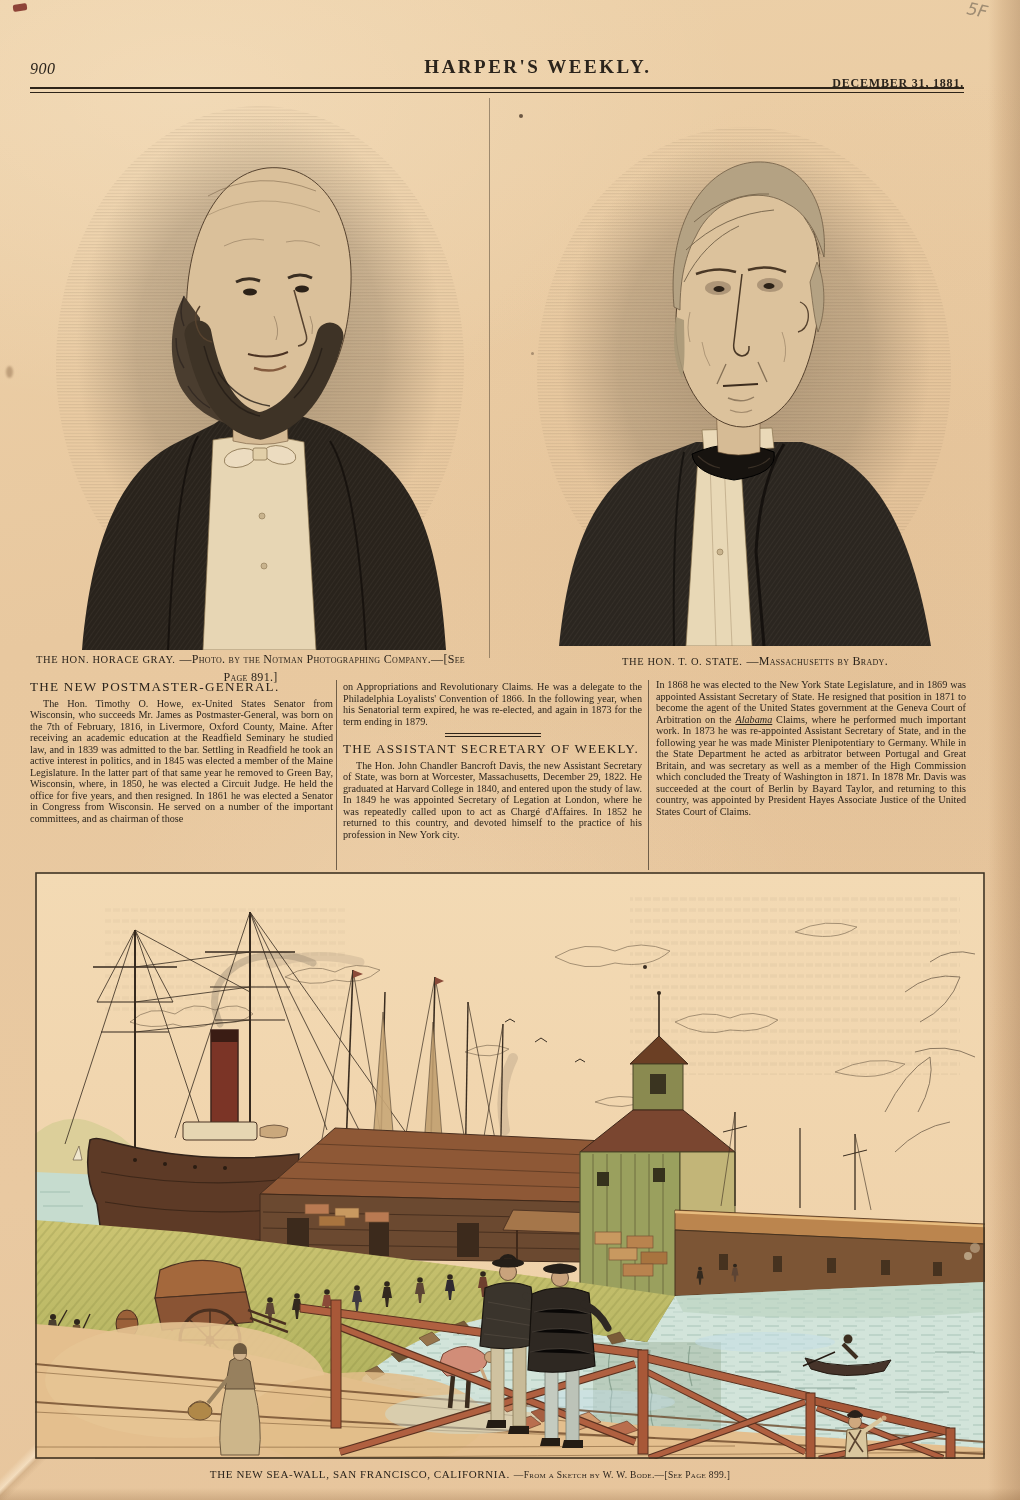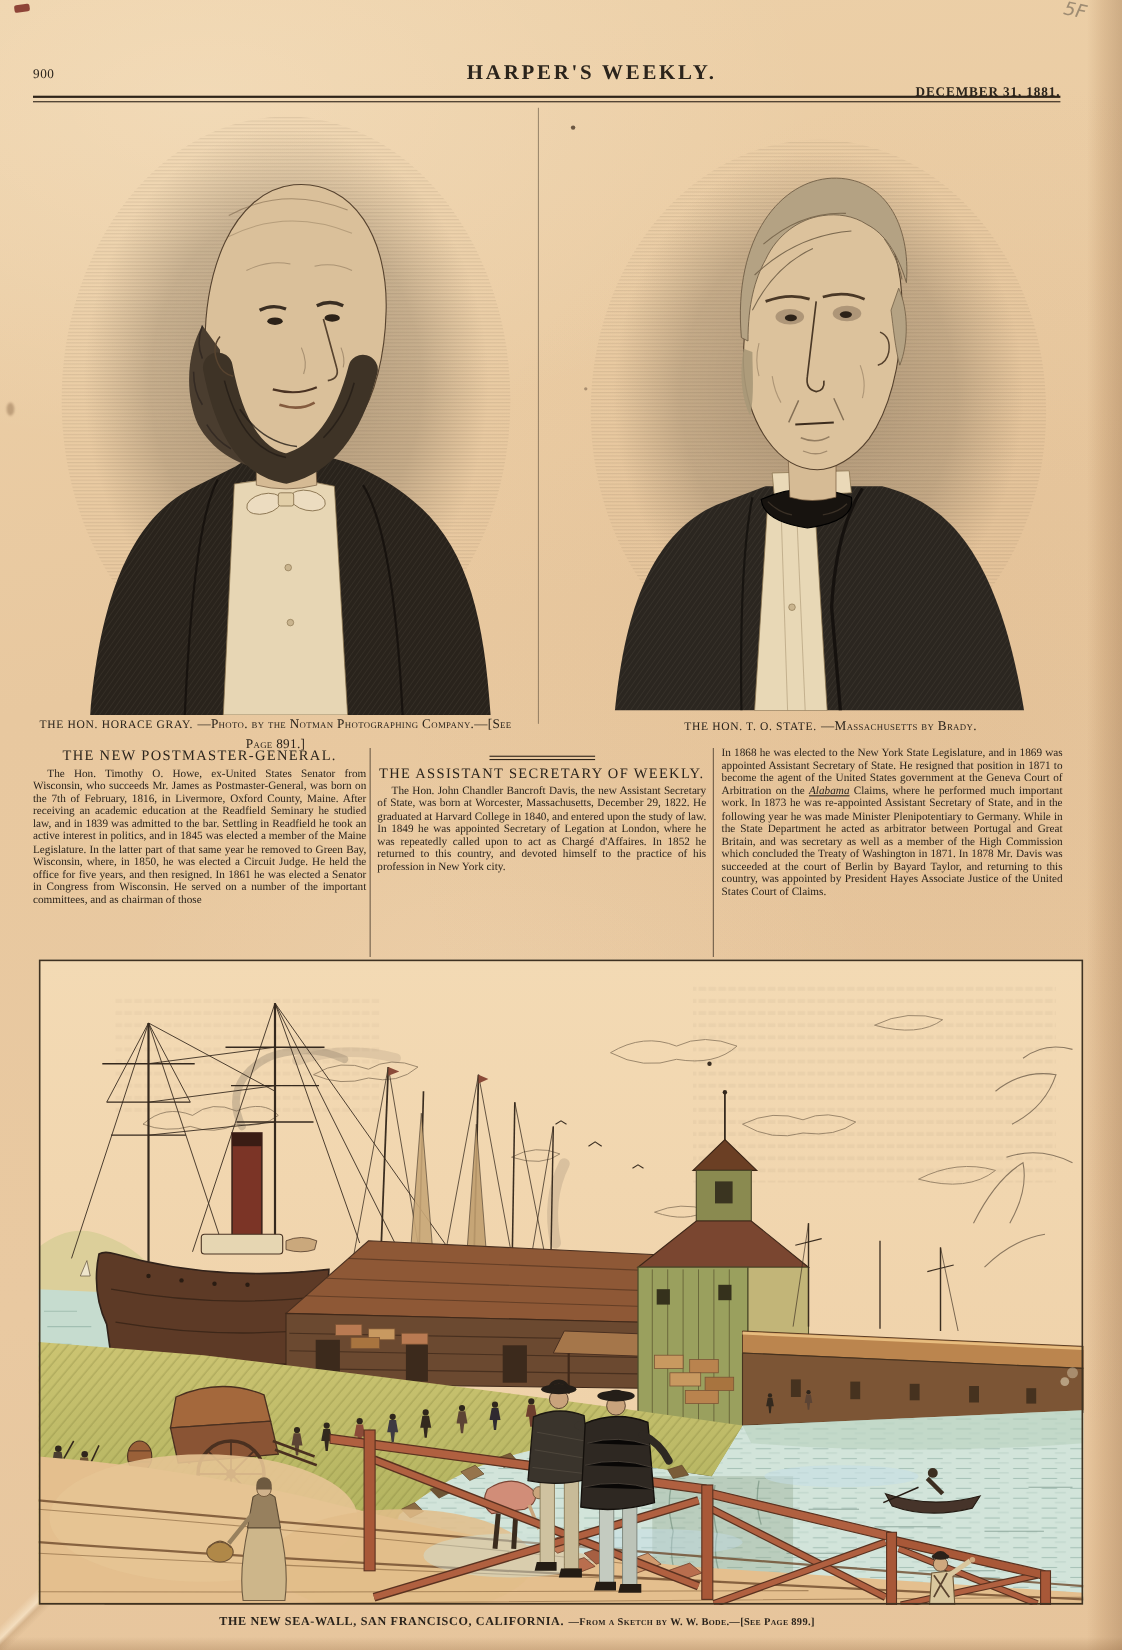--- a/index.html
+++ b/index.html
@@ -21,21 +21,21 @@
     transform:rotate(-8deg);border-radius:2px;opacity:.85;}
   .pencil-mark{position:absolute;right:32px;top:0px;font-family:"DejaVu Sans",sans-serif;
     font-style:italic;font-size:17px;color:rgba(95,85,72,.55);transform:rotate(12deg);}
   .fox1{position:absolute;left:519px;top:114px;width:4px;height:4px;border-radius:50%;background:#4a3828;opacity:.8;}
   .fox2{position:absolute;left:6px;top:366px;width:7px;height:12px;border-radius:50%;background:#8a6848;opacity:.45;filter:blur(1px);}
   .fox3{position:absolute;left:531px;top:352px;width:3px;height:3px;border-radius:50%;background:#6a5440;opacity:.5;}
   .crease{position:absolute;left:-8px;top:1398px;width:90px;height:110px;
     background:linear-gradient(135deg, rgba(255,240,215,.0) 44%, rgba(255,244,222,.5) 50%, rgba(140,100,60,.18) 53%, rgba(0,0,0,0) 58%);}
 
   
-  .page-number{position:absolute;left:30px;top:60px;font-size:12px;letter-spacing:.5px;}
+  .page-number{position:absolute;left:30px;top:60px;font-size:16px;letter-spacing:.5px;font-style:italic;}
   .masthead{position:absolute;left:0;top:56px;width:100%;text-align:center;font-size:19px;
     font-weight:bold;letter-spacing:2.5px;margin-left:28px;}
   .issue-date{position:absolute;right:56px;top:76px;font-size:12px;font-weight:bold;letter-spacing:.8px;}
   .header-rule{position:absolute;left:30px;top:87px;width:934px;height:3px;
     border-top:2px solid #2e2419;border-bottom:1px solid #2e2419;}
 
   
   .v-rule{position:absolute;width:1px;background:#3c3023;}
   #rule-portraits{left:489px;top:98px;height:560px;opacity:.45;}
   #rule-c12{left:336px;top:680px;height:190px;opacity:.7;}
@@ -46,34 +46,34 @@
   .cap-title{font-size:10.5px;letter-spacing:.6px;}
   .cap-credit{font-size:12px;font-variant:small-caps;letter-spacing:.3px;}
   #cap-gray{left:28px;top:649px;width:445px;}
   #cap-howe{left:545px;top:651px;width:420px;}
 
   
   .col{position:absolute;top:681px;text-align:justify;font-size:10.2px;line-height:11.55px;}
   #col1{left:30px;width:303px;}
   #col2{left:343px;width:299px;}
   #col3{left:656px;width:310px;top:679px;}
-  .headline{text-align:center;font-size:13.2px;letter-spacing:1.2px;margin:0 0 5px 0;font-weight:normal;}
+  .headline{text-align:left;font-size:13.2px;letter-spacing:1.2px;margin:0 0 5px 0;font-weight:normal;}
   .col p{margin:0;}
   .indent{text-indent:13px;}
   .sub-divider{width:96px;height:2px;margin:6px auto 6px auto;
     border-top:1.6px solid #2e2419;border-bottom:1px solid #2e2419;}
   .it{font-style:italic;text-decoration:underline;}
 
   
   #engraving{position:absolute;left:35px;top:872px;}
   #portrait-gray{position:absolute;left:48px;top:96px;}
   #portrait-howe{position:absolute;left:534px;top:122px;}
 
   
-  #cap-seawall{left:0px;top:1464px;width:940px;font-weight:bold;}
+  #cap-seawall{left:0px;top:1464px;width:940px;}
   #cap-seawall .cap-title{font-size:11px;}
   #cap-seawall .cap-credit{font-size:9.5px;}
 </style>
 </head>
 <body>
 
 <div class="edge-right"></div>
 <div class="edge-bottom"></div>
 <div class="red-mark"></div>
 <div class="pencil-mark">5F</div>
@@ -195,20 +195,21 @@
 <div class="pcap" id="cap-howe">
   <span class="cap-title">THE HON. T. O. STATE.</span>
   <span class="cap-credit">—Massachusetts by Brady.</span>
 </div>
 
 <div class="col" id="col1">
   <h2 class="headline">THE NEW POSTMASTER-GENERAL.</h2>
   <p class="indent">The Hon. Timothy O. Howe, ex-United States Senator from Wisconsin, who succeeds Mr. James as Postmaster-General, was born on the 7th of February, 1816, in Livermore, Oxford County, Maine.  After receiving an academic education at the Readfield Seminary he studied law, and in 1839 was admitted to the bar.  Settling in Readfield he took an active interest in politics, and in 1845 was elected a member of the Maine Legislature.  In the latter part of that same year he removed to Green Bay, Wisconsin, where, in 1850, he was elected a Circuit Judge.  He held the office for five years, and then resigned.  In 1861 he was elected a Senator in Congress from Wisconsin.  He served on a number of the important committees, and as chairman of those</p>
 </div>
 <div class="col" id="col2">
+  <p>on Appropriations and Revolutionary Claims.  He was a delegate to the Philadelphia Loyalists' Convention of 1866. In the following year, when his Senatorial term expired, he was re-elected, and again in 1873 for the term ending in 1879.</p>
   <div class="sub-divider"></div>
   <h2 class="headline">THE ASSISTANT SECRETARY OF WEEKLY.</h2>
   <p class="indent">The Hon. John Chandler Bancroft Davis, the new Assistant Secretary of State, was born at Worcester, Massachusetts, December 29, 1822.  He graduated at Harvard College in 1840, and entered upon the study of law.  In 1849 he was appointed Secretary of Legation at London, where he was repeatedly called upon to act as Chargé d'Affaires.  In 1852 he returned to this country, and devoted himself to the practice of his profession in New York city.</p>
 </div>
 <div class="col" id="col3">
   <p><span>In 1868 he was elected to the New York State Legislature, and in 1869 was appointed Assistant Secretary of State.  He resigned that position in 1871 to become the agent of the United States government at the Geneva Court of Arbitration on the </span><span class="it">Alabama</span><span> Claims, where he performed much important work.  In 1873 he was re-appointed Assistant Secretary of State, and in the following year he was made Minister Plenipotentiary to Germany.  While in the State Department he acted as arbitrator between Portugal and Great Britain, and was secretary as well as a member of the High Commission which concluded the Treaty of Washington in 1871.  In 1878 Mr. Davis was succeeded at the court of Berlin by Bayard Taylor, and returning to this country, was appointed by President Hayes Associate Justice of the United States Court of Claims.</span></p>
 </div>
 
 <svg id="engraving" width="950" height="587" viewBox="0 0 950 587">
   <defs>

